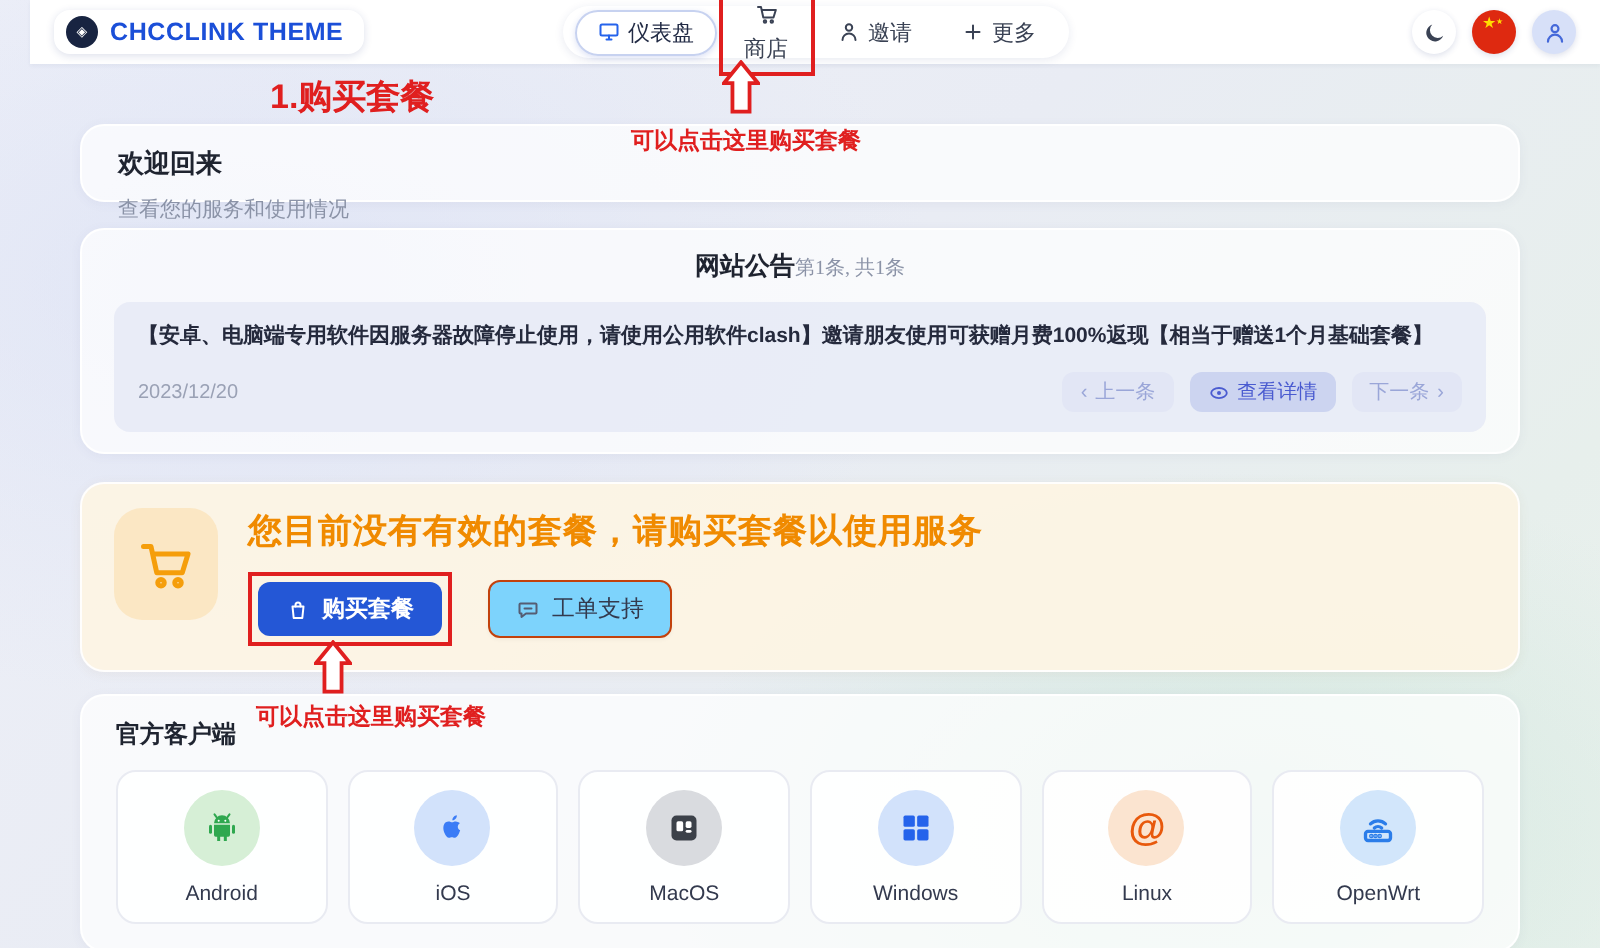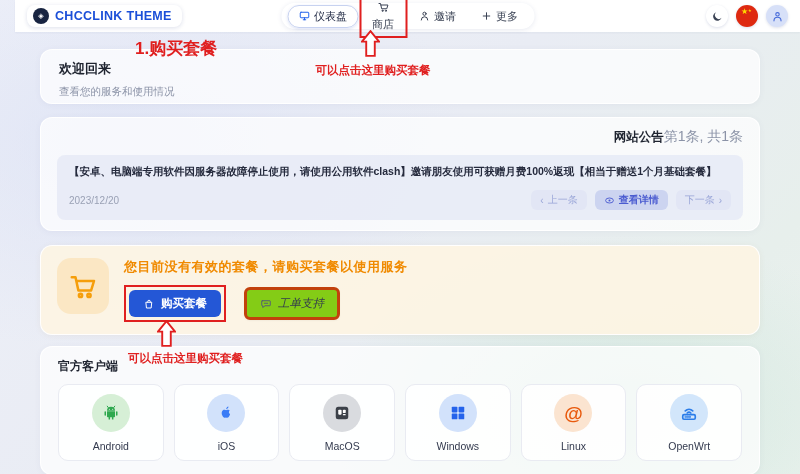--- a/index.html
+++ b/index.html
@@ -64,70 +64,70 @@
   .circle-btn.flag .star { color:#ffde00; font-size:8px; position:absolute; top:2px; left:5px; }
   .circle-btn.flag .star2 { color:#ffde00; font-size:4px; position:absolute; top:3px; left:12px; }
   .circle-btn.user { background:#d7e0f8; color:#4468d9; }
 
   
   .main { position:absolute; top:32px; left:40px; width:720px; }
   .card {
     background:rgba(255,255,255,.72); border:1px solid rgba(255,255,255,.95);
     border-radius:12px; box-shadow:0 1px 6px rgba(80,90,140,.06);
   }
-  .welcome { margin-top:17px; padding:10px 18px; height:55px; }
+  .welcome { margin-top:30px; padding:10px 18px; height:39px; }
   .welcome-title { font-size:13px; font-weight:bold; color:#1f2430; }
   .welcome-sub { margin-top:7px; font-size:10.5px; color:#8b93a7; }
 
   .notice { margin-top:13px; padding:10px 16px; }
-  .notice-head { display:flex; justify-content:flex-end; align-items:center; }
+  .notice-head { display:flex; justify-content:center; align-items:center;font-family:Liberation Serif, serif; }
   .notice-title { font-size:12.5px; font-weight:bold; color:#1f2430; }
-  .notice-count { font-size:14px; color:#8b93a7; }
+  .notice-count { font-size:10px; color:#8b93a7; }
   .notice-box {
     margin-top:9px; background:rgba(230,234,246,.85); border-radius:8px;
     padding:10px 12px;
   }
   .notice-text {
     font-size:10.5px; font-weight:bold; color:#252a3d; white-space:nowrap;
     overflow:hidden;
   }
   .notice-foot { margin-top:11px; display:flex; justify-content:space-between; align-items:center;gap:22px; }
   .notice-date { font-size:10px; color:#9aa1b5; }
   .notice-btns { display:flex; gap:8px; }
   .nbtn {
     display:flex; align-items:center; gap:4px; font-size:10px; color:#9aa6d8;
     background:#e2e6f5; border-radius:6px; padding:3px 9px; cursor:pointer;
   }
-  .nbtn.primary { background:#ccd4f0; color:#4a5bd0; font-weight:bold;justify-content:flex-end; }
+  .nbtn.primary { background:#ccd4f0; color:#4a5bd0; font-weight:normal;justify-content:flex-end; }
   .nbtn .eicon { width:11px; height:11px; }
 
   .alert {
     margin-top:14px; padding:12px 16px; display:flex; gap:15px; align-items:flex-start;
     background:rgba(253,244,227,.92); border:1px solid rgba(255,255,255,.9);
     border-radius:12px; box-shadow:0 1px 6px rgba(150,120,60,.07);
   }
   .cart-square {
     width:52px; height:56px; border-radius:14px; background:#fbe7c4;
     display:flex; align-items:center; justify-content:center; color:#f59e0b;
     flex:0 0 auto;
   }
   .cart-square svg { width:30px; height:30px; }
-  .alert-msg { font-size:13px; font-weight:bold; color:#f08a00; letter-spacing:.5px; }
+  .alert-msg { font-size:17px; font-weight:bold; color:#f08a00; letter-spacing:.5px; }
   .alert-btns { margin-top:9px; display:flex; align-items:center; gap:18px; }
   .red-frame { border:2px solid #e01f1f; padding:3px; display:inline-block; }
   .btn-buy {
     display:flex; align-items:center; gap:6px; background:#2457d6; color:#fff;
     font-size:11.5px; font-weight:bold; border:none; border-radius:6px;
     padding:6px 14px; cursor:pointer;
   }
   .btn-buy svg { width:12px; height:12px; }
   .btn-ticket {
-    display:flex; align-items:center; gap:6px; background:#84cc16; color:#333a4e;
-    font-size:11.5px; border:3px solid #c2410c; border-radius:6px;
-    padding:6px 13px; cursor:pointer; box-shadow:0 1px 2px rgba(0,0,0,.04);font-style:italic;
+    display:flex; align-items:center; gap:6px; background:#7dd3fc; color:#333a4e;
+    font-size:11.5px; border:1px solid #c2410c; border-radius:6px;
+    padding:6px 13px; cursor:pointer; box-shadow:0 1px 2px rgba(0,0,0,.04);
   }
   .btn-ticket svg { width:12px; height:12px; color:#555d73; }
 
   .clients { margin-top:11px; padding:11px 17px 13px; }
   .clients-title { font-size:12px; font-weight:bold; color:#1f2430; }
   .client-grid { margin-top:9px; display:grid; grid-template-columns:repeat(6,1fr); gap:10px; }
   .client-card {
     background:rgba(255,255,255,.85); border:1px solid #e9ebf2; border-radius:10px;
     padding:9px 4px 8px; display:flex; flex-direction:column; align-items:center;
     gap:8px; cursor:pointer;

